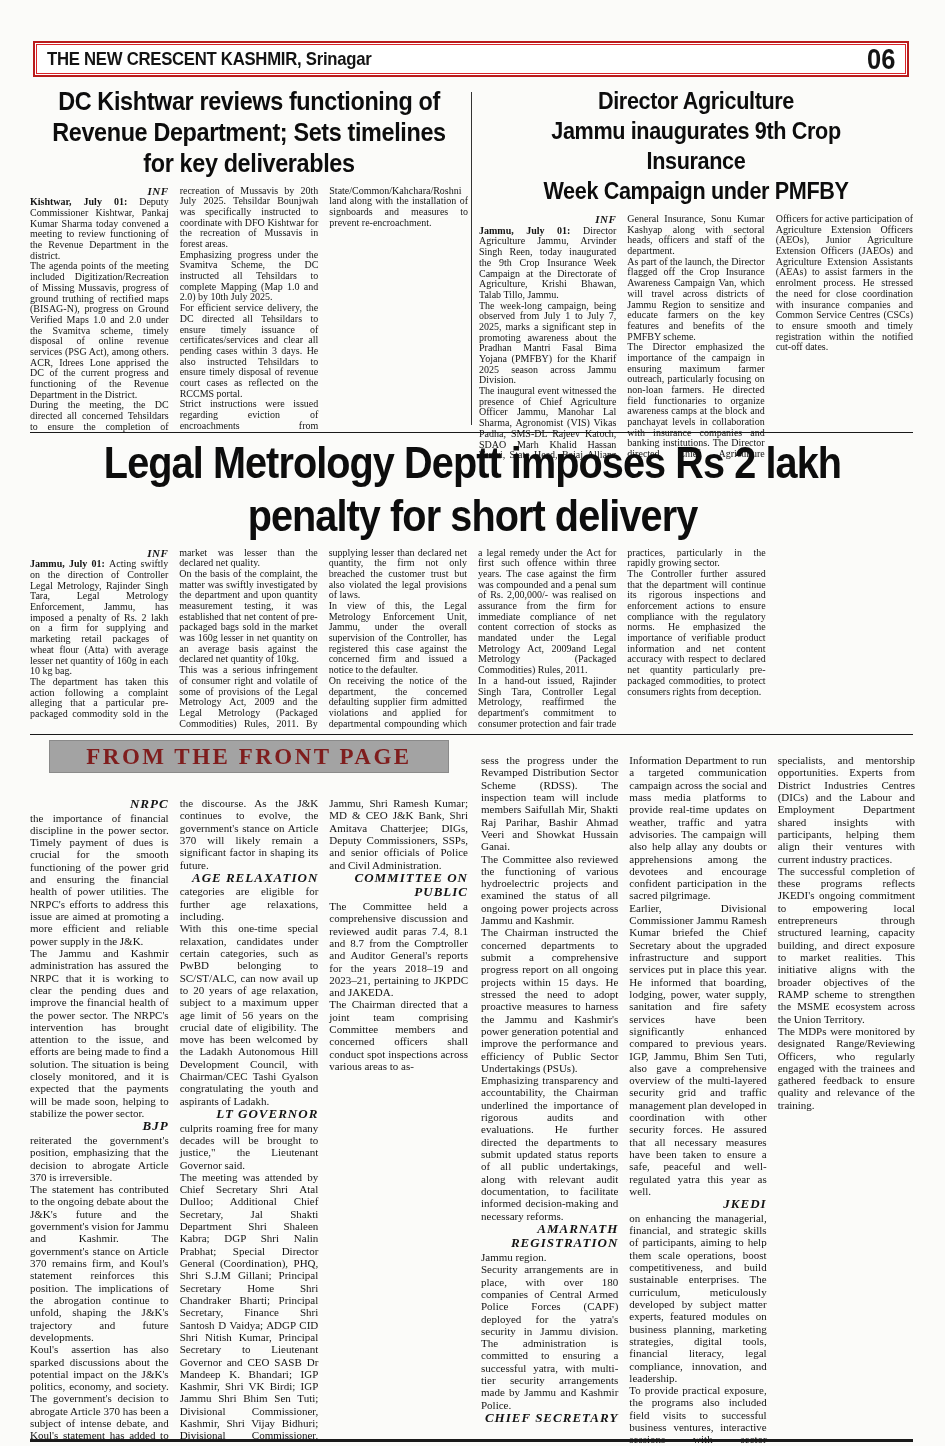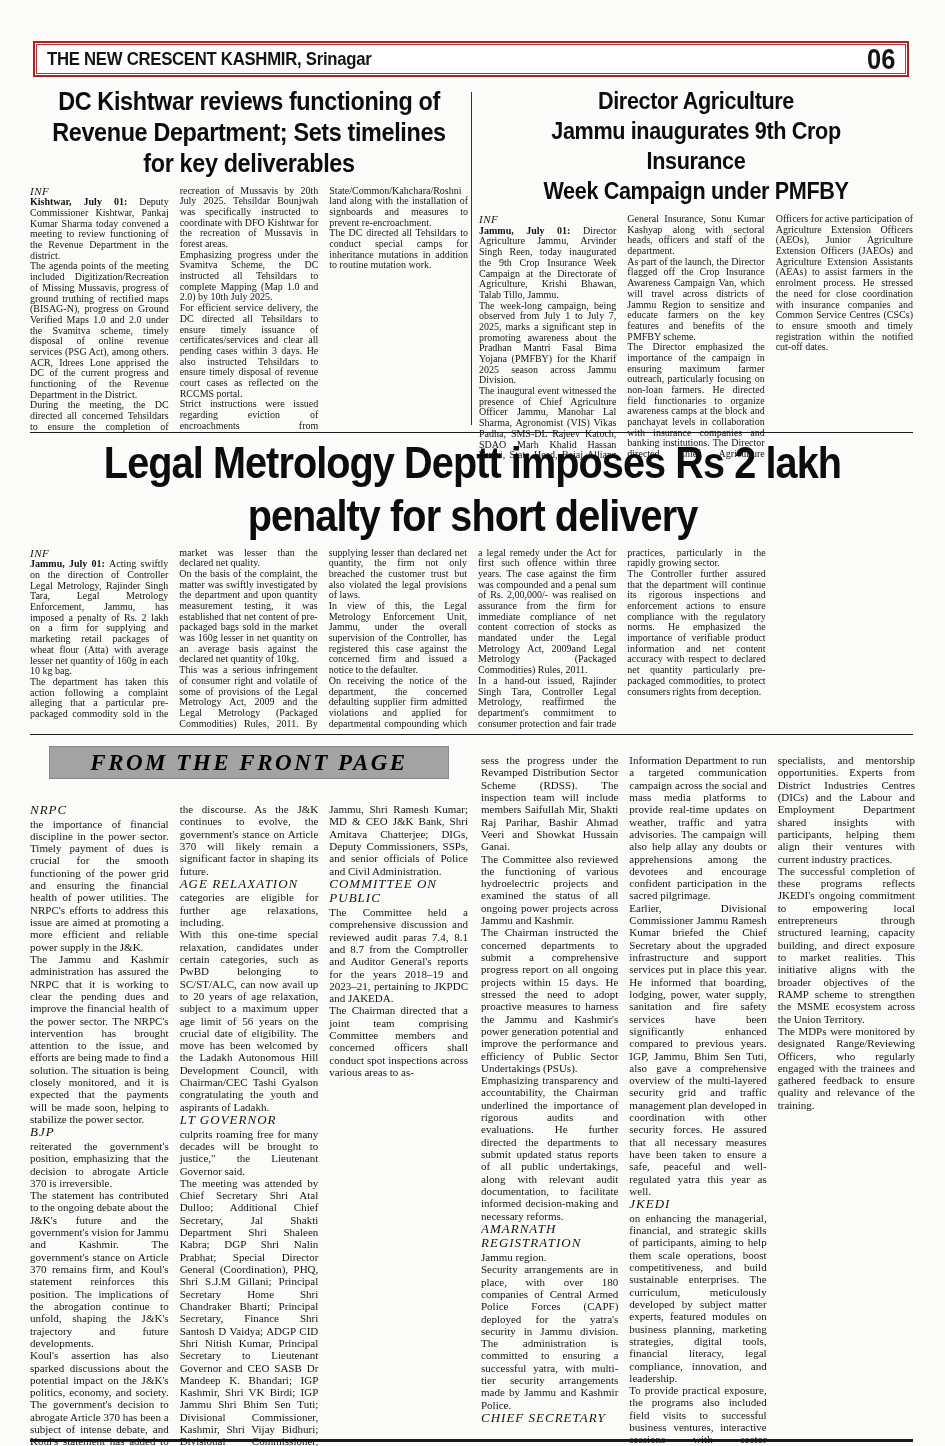--- a/index.html
+++ b/index.html
@@ -44,40 +44,40 @@
   
   .body{
     text-align:justify;overflow:hidden;column-fill:auto;
   }
   .body-top{font-size:10px;line-height:1.07;}
   .cols-3{column-count:3;column-gap:11px;}
   .cols-6{column-count:6;column-gap:11px;}
   .para{margin:0;padding:0;}
   .para b{font-weight:700;margin-top:26px;}
   .sec-heading{
-    font-weight:400;font-style:italic;text-align:left;
+    font-weight:700;font-style:italic;text-align:right;
     font-size:11px;letter-spacing:.5px;
   }
 
   .article-1{position:absolute;left:30px;top:86px;width:438px;}
   .article-1 .body{height:250px;margin-top:6px;}
   .article-2{position:absolute;left:479px;top:86px;width:434px;}
   .article-2 .body{height:250px;margin-top:8px;}
   .v-divider{position:absolute;left:471px;top:92px;width:1px;height:333px;background:#333;}
 
   .article-3{position:absolute;left:30px;top:437px;width:885px;}
   .article-3 .body{height:184px;margin-top:5px;}
 
   
   .bottom-left{position:absolute;left:30px;top:740px;width:438px;}
   .banner{
-    width:400px;height:33px;margin:6px auto;background:#a3a3a3;
+    width:400px;height:33px;margin:0 auto;background:#a3a3a3;
     border:1px solid #8a8a8a;box-sizing:border-box;
     display:flex;align-items:center;justify-content:center;
-    font-weight:700;font-style:italic;font-size:23px;letter-spacing:2.5px;color:#000000;
+    font-weight:700;font-size:23px;letter-spacing:2.5px;color:#7f1d1d;
   }
   .bottom-flow{font-size:11px;line-height:1.12;}
   .bottom-left .bottom-flow{height:653px;margin-top:24px;}
   .bottom-right{position:absolute;left:481px;top:740px;width:434px;}
   .bottom-right .bottom-flow{height:696px;margin-top:14px;}
   .bottom-flow .sec-heading{font-size:13px;letter-spacing:1px;}
 </style>
 </head>
 <body>
 
@@ -91,21 +91,20 @@
 Revenue Department; Sets timelines
 for key deliverables</h1>
   <div class="body body-top cols-3">
       <div class="sec-heading">INF</div>
       <p class="para"><b>Kishtwar, July 01: </b>Deputy Commissioner Kishtwar, Pankaj Kumar Sharma today convened a meeting to review functioning of the Revenue Department in the district.</p>
       <p class="para">The agenda points of the meeting included Digitization/Recreation of Missing Mussavis, progress of ground truthing of rectified maps (BISAG-N), progress on Ground Verified Maps 1.0 and 2.0 under the Svamitva scheme, timely disposal of online revenue services (PSG Act), among others. ACR, Idrees Lone apprised the DC of the current progress and functioning of the Revenue Department in the District.</p>
       <p class="para">During the meeting, the DC directed all concerned Tehsildars to ensure the completion of recreation of Mussavis by 20th July 2025. Tehsildar Bounjwah was specifically instructed to coordinate with DFO Kishtwar for the recreation of Mussavis in forest areas.</p>
       <p class="para">Emphasizing progress under the Svamitva Scheme, the DC instructed all Tehsildars to complete Mapping (Map 1.0 and 2.0) by 10th July 2025.</p>
       <p class="para">For efficient service delivery, the DC directed all Tehsildars to ensure timely issuance of certificates/services and clear all pending cases within 3 days. He also instructed Tehsildars to ensure timely disposal of revenue court cases as reflected on the RCCMS portal.</p>
       <p class="para">Strict instructions were issued regarding eviction of encroachments from State/Common/Kahchara/Roshni land along with the installation of signboards and measures to prevent re-encroachment.</p>
-      <p class="para">The DC directed all Tehsildars to conduct special camps for inheritance mutations in addition to routine mutation work.</p>
     </div>
 </section>
 
 <div class="v-divider"></div>
 
 <section class="article article-2">
   <h1 class="headline h-a2">Director Agriculture
 Jammu inaugurates 9th Crop Insurance
 Week Campaign under PMFBY</h1>
   <div class="body body-top cols-3">

